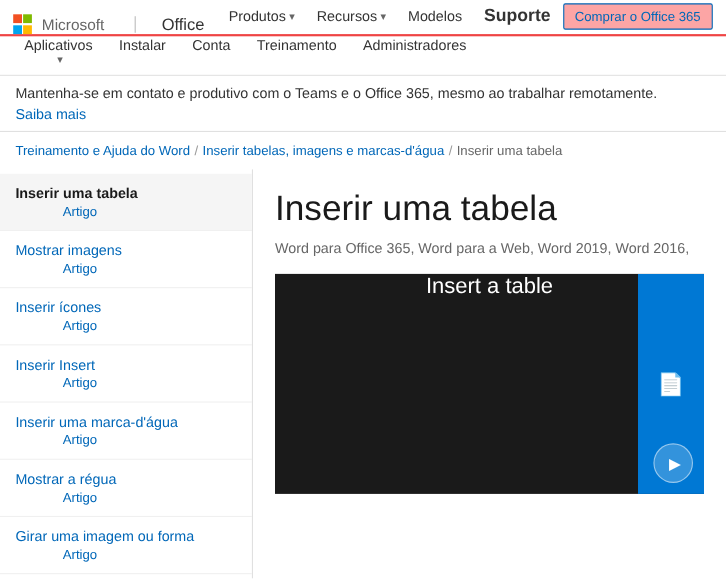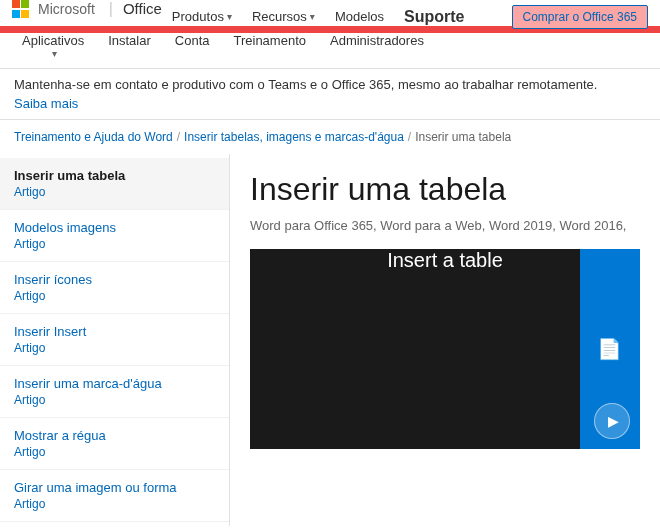--- a/index.html
+++ b/index.html
@@ -1,25 +1,25 @@
 <!DOCTYPE html>
 <html><head>
   <meta charset="utf-8">
   <style>
     * { margin: 0; padding: 0; box-sizing: border-box; }
     body { font-family: 'Segoe UI', Arial, sans-serif; font-size: 14px; color: #333; background: #fff; width: 660px; overflow-x: hidden; }
 
     
     .top-nav {
       display: flex;
-      align-items: flex-start;
+      align-items: flex-end;
       height: 33px;
       padding: 0 12px;
-      border-bottom: 7px solid #ef4444;
-      gap: 0;
+      border-bottom: 2px solid #ef4444;
+      gap: 12px;
     }
     .logo-area {
       display: flex;
       align-items: center;
       gap: 8px;
       margin-right: 4px;
     }
     .ms-logo {
       display: flex;
       gap: 1px;
@@ -174,20 +174,21 @@
       font-weight: 400;
       margin-bottom: 2px;
     }
     .sidebar-item:first-child .sidebar-item-title {
       color: #1a1a1a;
       font-weight: 600;
     }
     .sidebar-item-type {
       font-size: 12px;
       color: #0067b8;
+      margin-left: 43px;
     }
     .sidebar-item:first-child .sidebar-item-type {
       color: #0067b8;
     }
 
     
     .content {
       flex: 1;
       padding: 16px 20px;
       overflow: hidden;
@@ -313,21 +314,21 @@
 </div>
 
 <div class="main-layout">
 
   <aside class="sidebar">
     <div class="sidebar-item">
       <div class="sidebar-item-title">Inserir uma tabela</div>
       <div class="sidebar-item-type">Artigo</div>
     </div>
     <div class="sidebar-item">
-      <div class="sidebar-item-title">Modelos imagens</div>
+      <div class="sidebar-item-title">Mostrar imagens</div>
       <div class="sidebar-item-type">Artigo</div>
     </div>
     <div class="sidebar-item">
       <div class="sidebar-item-title">Inserir ícones</div>
       <div class="sidebar-item-type">Artigo</div>
     </div>
     <div class="sidebar-item">
       <div class="sidebar-item-title">Inserir Insert</div>
       <div class="sidebar-item-type">Artigo</div>
     </div>

